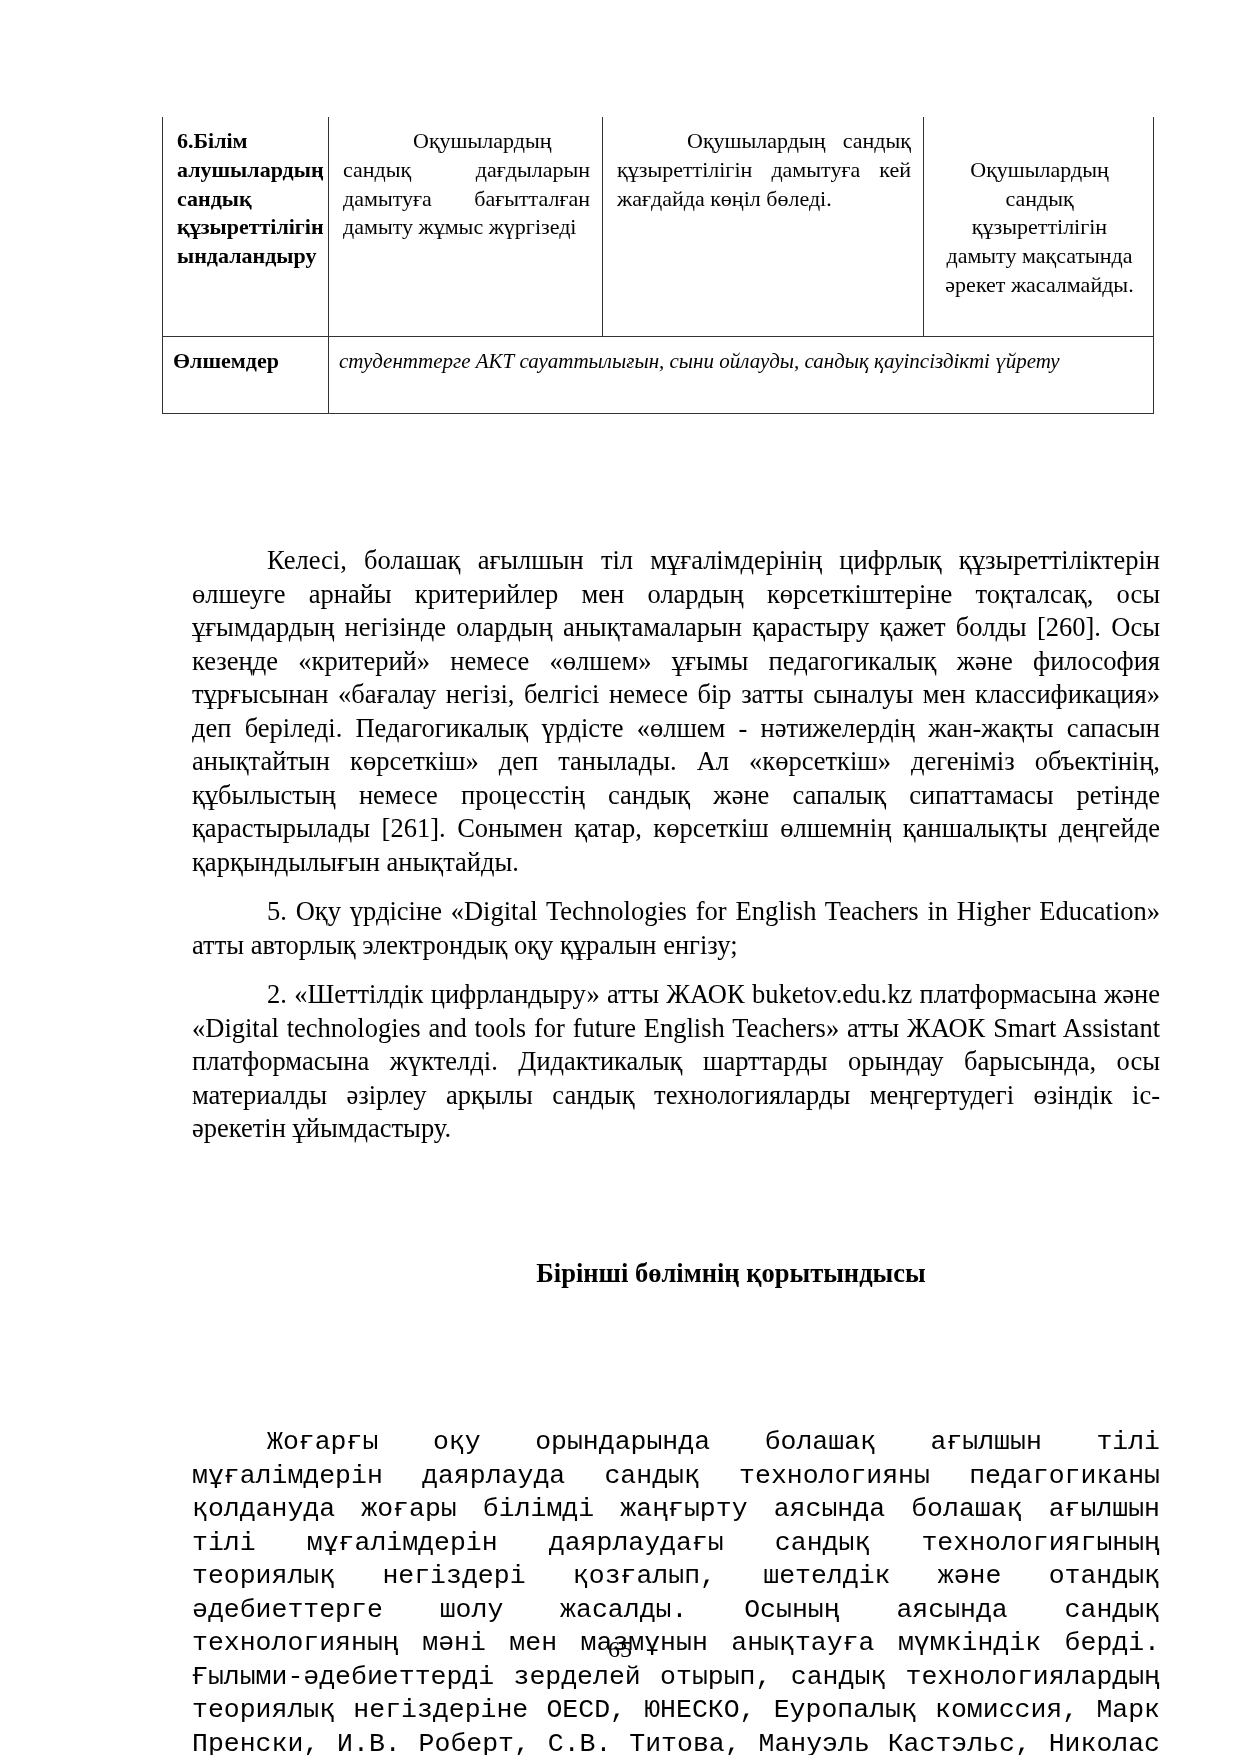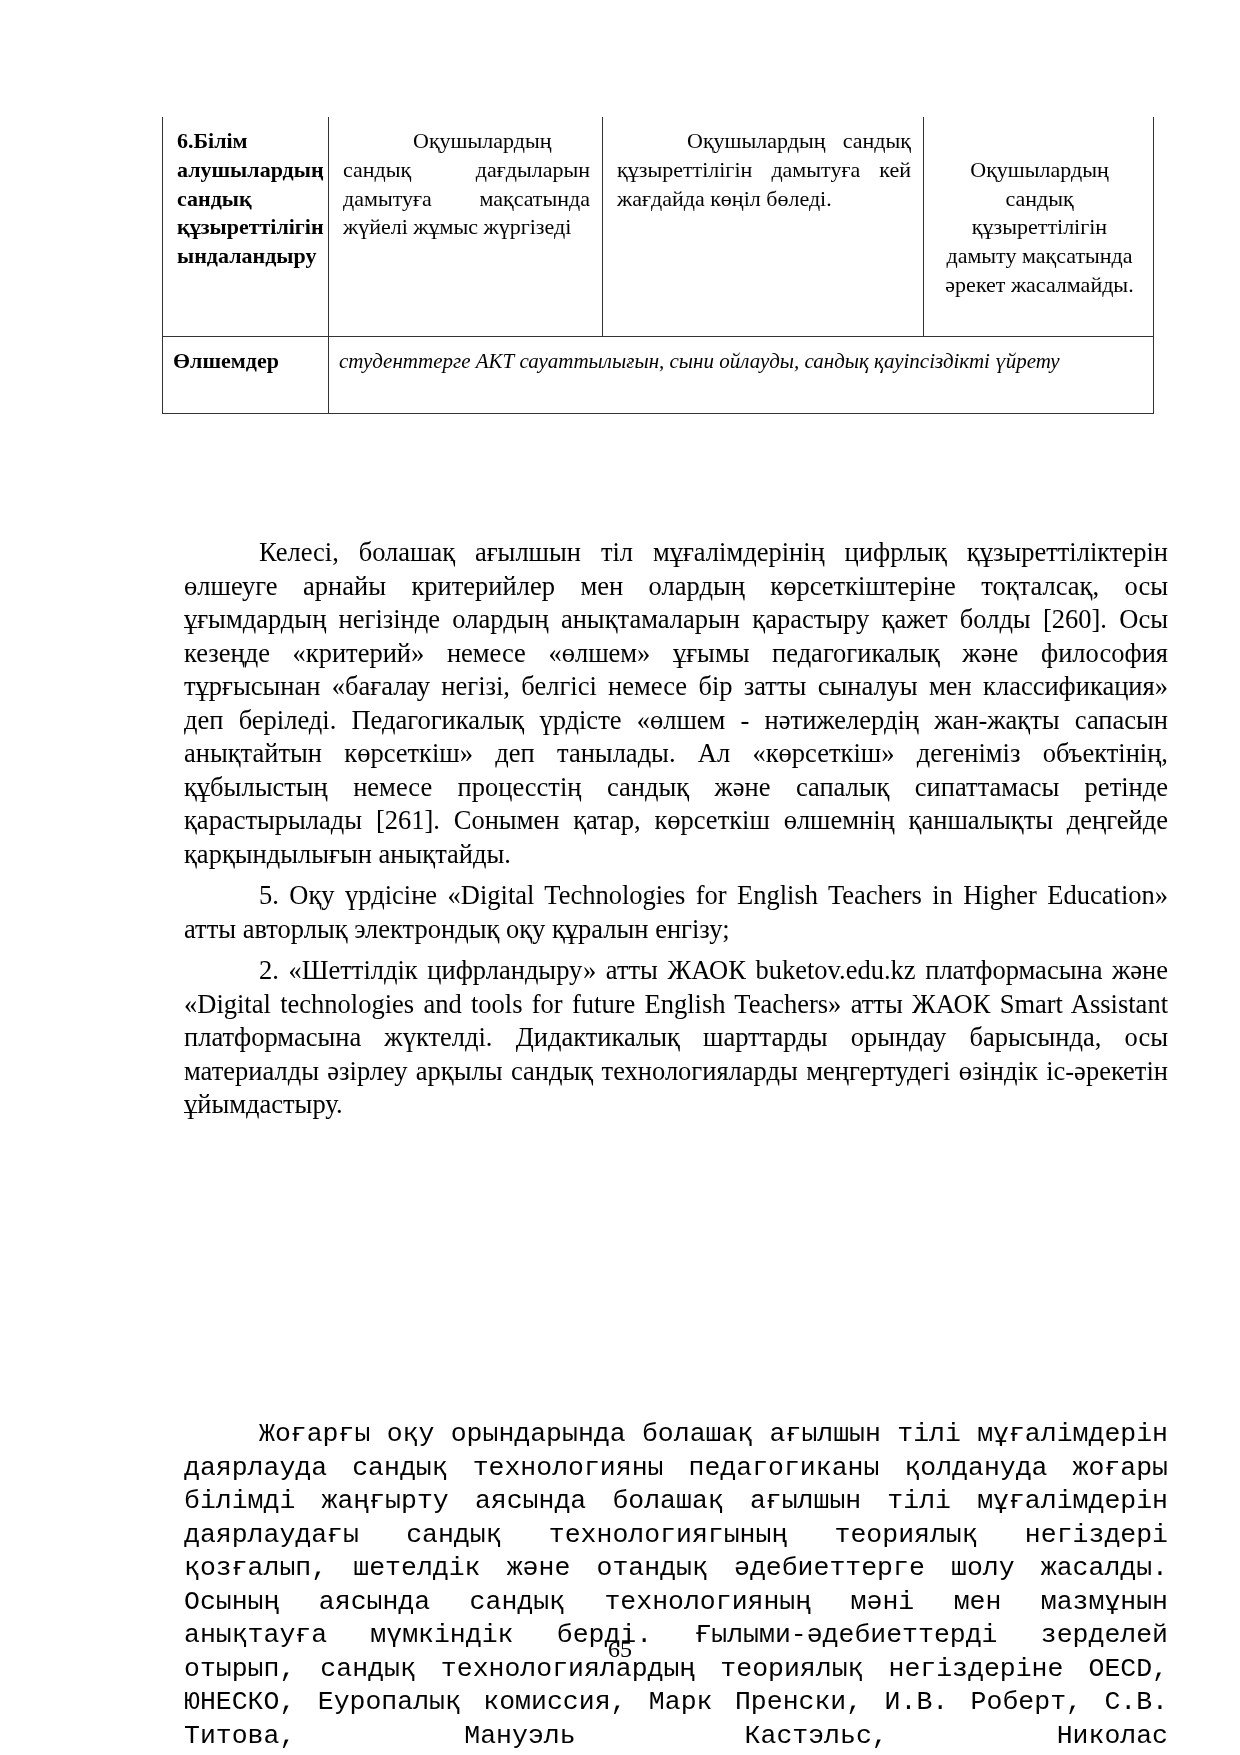--- a/index.html
+++ b/index.html
@@ -18,21 +18,21 @@
   .tbl td.ital { font-style: italic; text-align: justify; font-size: 21px; }
   .col1 { width: 166px; } .col2 { width: 274px; } .col3 { width: 321px; } .col4 { width: 230px; }
 
   .row1 td { height: 205px; }
   .row2 td { height: 67px; }
   .row3 td { height: 62px; padding-left: 10px; }
 
   
   .body { position: absolute; left: 176px; width: 1000px; font-size: 26.5px; line-height: 33.5px;
           text-align: justify; }
-  .body p { margin: 8px; }
+  .body p { margin: 16px; }
   .body p.ind { text-indent: 75px; }
   .body p.nolast { text-align-last: justify; }
 
   .heading { position: absolute; left: 176px; width: 1000px; top: 1258px; text-align: center;
              font-weight: bold; font-size: 26.5px; padding-left: 110px; box-sizing: border-box; }
 
   .pagenum { position: absolute; left: 0; width: 1240px; top: 1636px; text-align: center; font-size: 24px; }
 </style>
 </head>
 <body>
@@ -42,36 +42,37 @@
   <table class="tbl">
     <colgroup>
       <col class="col1">
         <col class="col2">
         <col class="col3">
         <col class="col4">
     </colgroup>
     <tbody>
         <tr class="first row1">
       <td class="label"><span>6.Білім алушылардың сандық құзыреттілігін ындаландыру</span></td>
-      <td class="just"><span class="indent"></span><span>Оқушылардың сандық дағдыларын дамытуға мақсатында жүйелі жұмыс жүргізеді</span></td>
+      <td class="just"><span class="indent"></span><span>Оқушылардың сандық дағдыларын дамытуға бағытталған дамыту жұмыс жүргізеді</span></td>
       <td class="just"><span class="indent"></span><span>Оқушылардың сандық құзыреттілігін дамытуға кей жағдайда көңіл бөледі.</span></td>
       <td class="just" style="text-align:center"><span class="indent"></span><span>Оқушылардың сандық құзыреттілігін дамыту мақсатында әрекет жасалмайды.</span></td>
     </tr>
     <tr class="row3">
       <td class="label">Өлшемдер</td>
       <td class="ital" colspan="3">студенттерге АКТ сауаттылығын, сыни ойлауды, сандық қауіпсіздікті үйрету</td>
     </tr>
   </tbody>
     </table>
 
   <div class="body" style="top:528px;">
     <p class="ind">Келесі, болашақ ағылшын тіл мұғалімдерінің цифрлық құзыреттіліктерін өлшеуге арнайы критерийлер мен олардың көрсеткіштеріне тоқталсақ, осы ұғымдардың негізінде олардың анықтамаларын қарастыру қажет  болды [260]. Осы кезеңде «критерий» немесе «өлшем» ұғымы педагогикалық және философия тұрғысынан «бағалау негізі, белгісі немесе бір затты сыналуы мен классификация» деп беріледі. Педагогикалық үрдісте «өлшем - нәтижелердің жан-жақты сапасын анықтайтын көрсеткіш» деп танылады. Ал «көрсеткіш» дегеніміз объектінің, құбылыстың немесе процесстің сандық және сапалық сипаттамасы ретінде қарастырылады [261]. Сонымен қатар, көрсеткіш өлшемнің қаншалықты деңгейде қарқындылығын анықтайды.</p>
     <p class="ind">5. Оқу үрдісіне «Digital Technologies for English Teachers in Higher Education» атты авторлық электрондық оқу құралын енгізу;</p>
     <p class="ind">2.  «Шеттілдік цифрландыру» атты ЖАОК buketov.edu.kz платформасына және «Digital technologies and tools for future English Teachers» атты ЖАОК Smart Assistant платформасына жүктелді. Дидактикалық шарттарды орындау барысында, осы материалды әзірлеу арқылы сандық технологияларды меңгертудегі өзіндік іс-әрекетін ұйымдастыру.</p>
   </div>
 
+  <div class="heading">Бірінші бөлімнің қорытындысы</div>
 
   <div class="body" style="top:1410px;font-family:Liberation Mono, monospace;">
     <p class="ind nolast">Жоғарғы оқу орындарында болашақ ағылшын тілі мұғалімдерін даярлауда сандық технологияны педагогиканы қолдануда жоғары білімді жаңғырту аясында болашақ ағылшын тілі мұғалімдерін даярлаудағы сандық технологиягының теориялық негіздері қозғалып, шетелдік және отандық әдебиеттерге шолу жасалды. Осының аясында сандық технологияның мәні мен мазмұнын анықтауға мүмкіндік берді. Ғылыми-әдебиеттерді зерделей отырып, сандық технологиялардың теориялық негіздеріне OECD, ЮНЕСКО, Еуропалық комиссия,  Марк Пренски,  И.В. Роберт, С.В. Титова, Мануэль Кастэльс, Николас</p>
   </div>
 
   <div class="pagenum">65</div>
 </div>
 
 </body></html>

